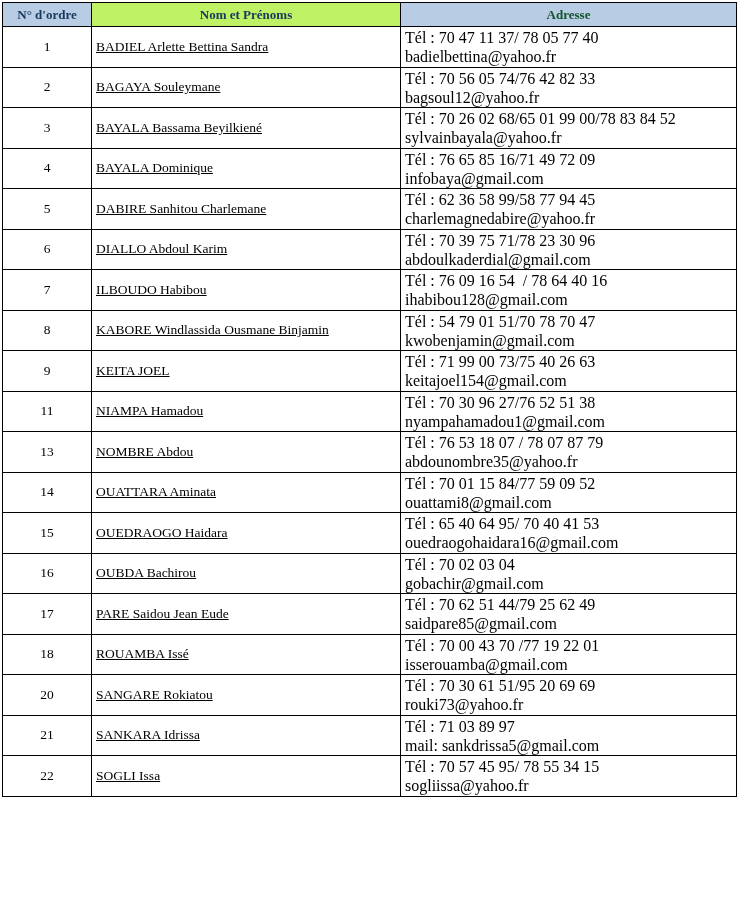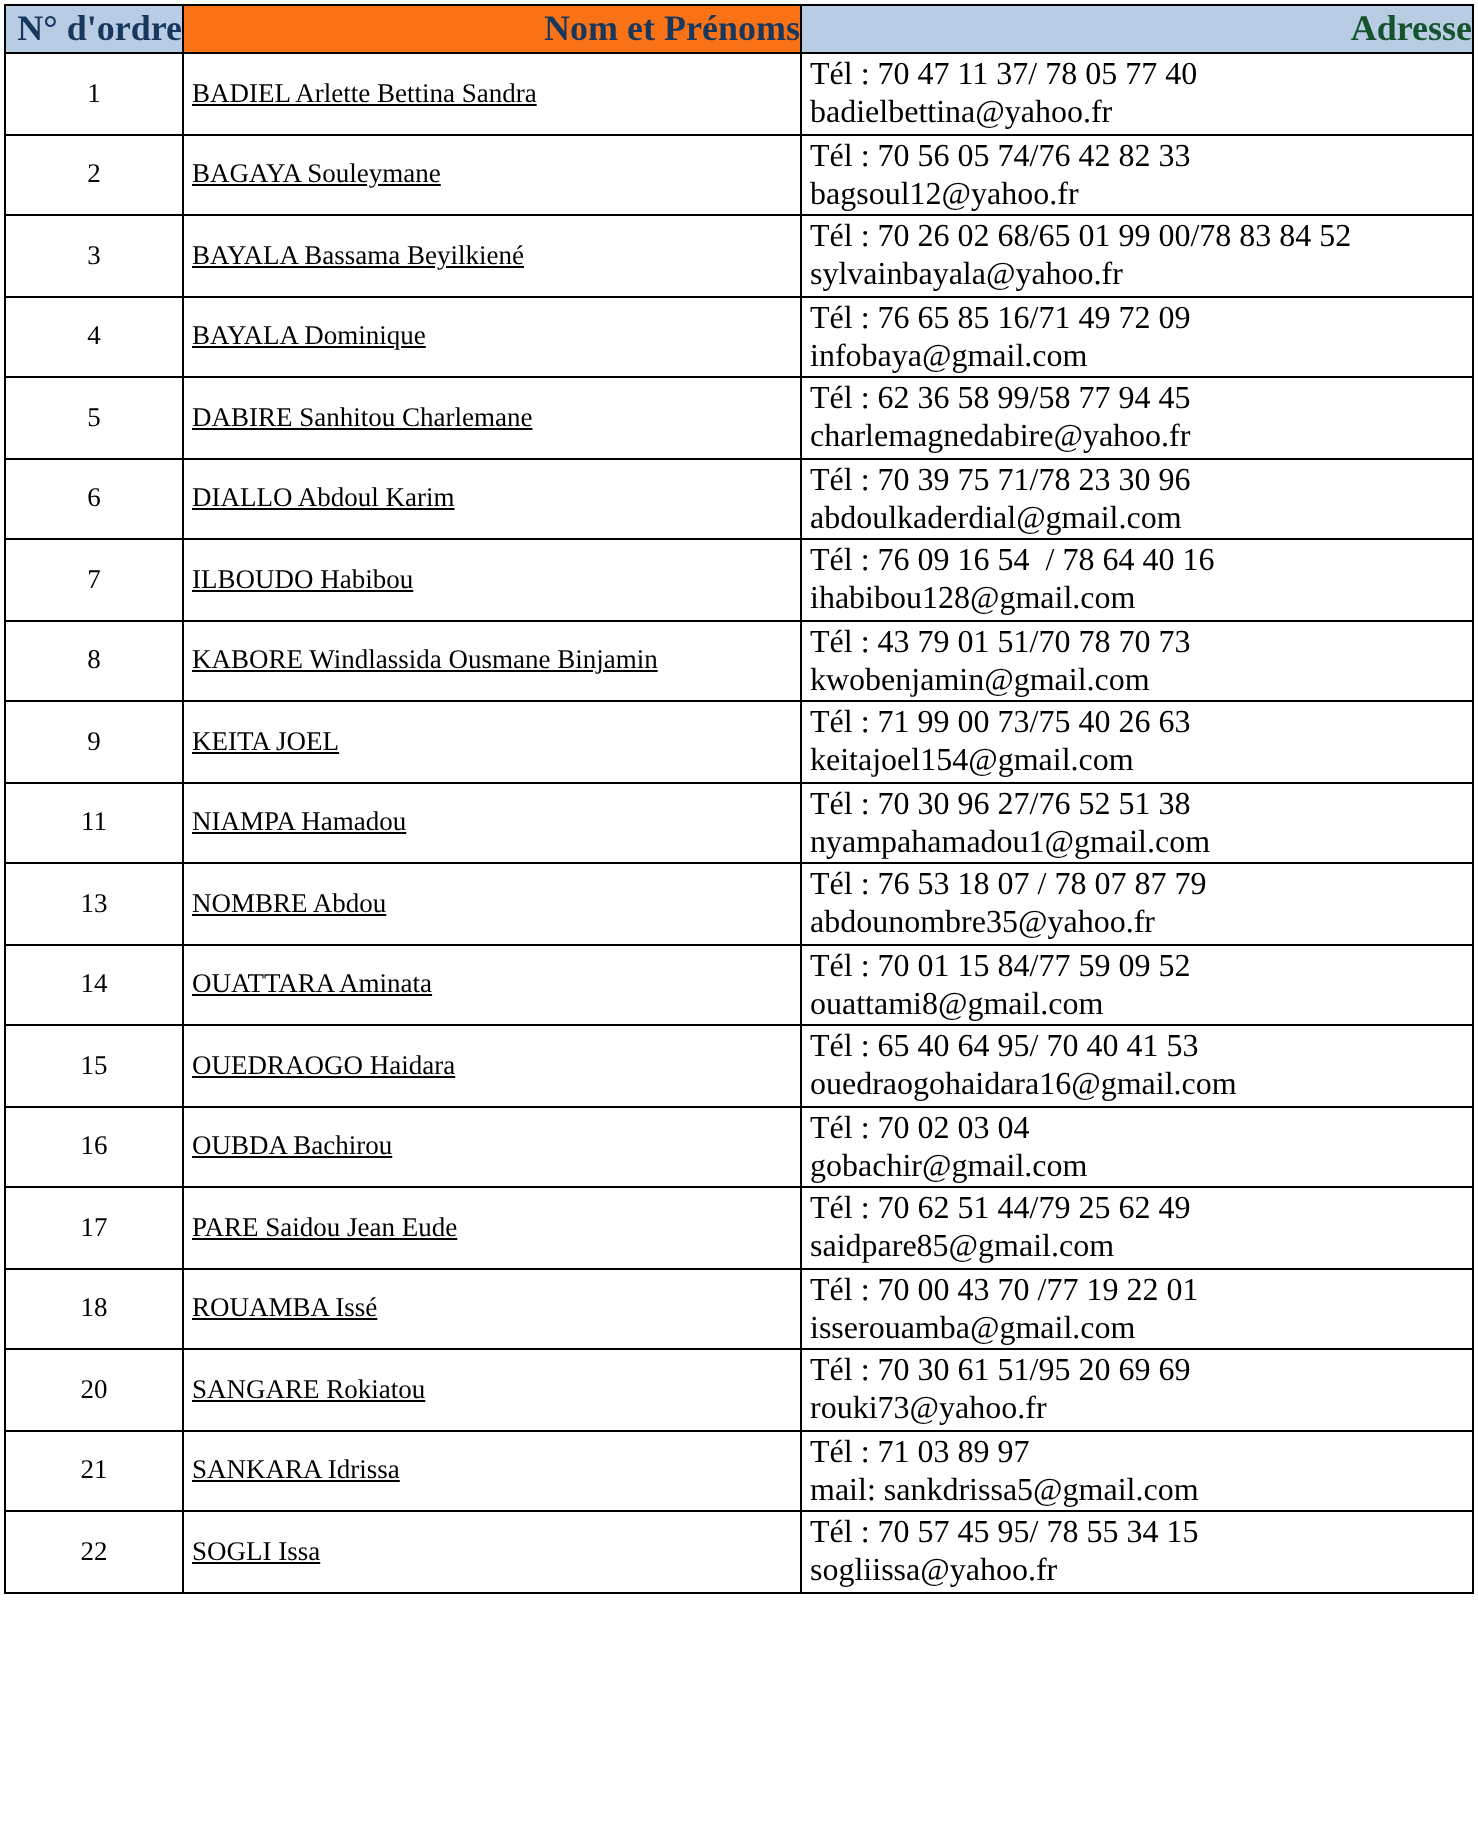--- a/index.html
+++ b/index.html
@@ -22,23 +22,23 @@
   col.c-addr { width: 336px; }
   th, td {
     border: 1.5px solid #000000;
     padding: 0;
     overflow: hidden;
   }
   thead tr { height: 24px; }
   thead th {
     background: #B8CCE4;
     color: #17375D;
-    font-size: 18px;
+    font-size: 13px;
     font-weight: bold;
-    text-align: right;
+    text-align: center;
     vertical-align: middle;
   }
   tbody tr { height: 40.5px; }
   td.col-num {
     text-align: center;
     vertical-align: middle;
     font-size: 13.5px;
   }
   td.col-name {
     padding-left: 4px;
@@ -59,21 +59,21 @@
 
 <table class="doc-table">
   <colgroup>
     <col class="c-num">
     <col class="c-name">
     <col class="c-addr">
   </colgroup>
   <thead>
     <tr>
       <th style="background: rgb(184, 204, 228); color: rgb(23, 55, 93);">N° d'ordre</th>
-      <th style="background: #f97316; color: rgb(23, 55, 93);">Nom et Prénoms</th>
+      <th style="background: #bef264; color: rgb(23, 55, 93);">Nom et Prénoms</th>
       <th style="background: rgb(184, 204, 228); color: #14532d;">Adresse</th>
     </tr>
   </thead>
   <tbody>
       <tr>
     <td class="col-num">1</td>
     <td class="col-name">BADIEL Arlette Bettina Sandra</td>
     <td class="col-addr">
       <div class="addr-line">Tél : 70 47 11 37/ 78 05 77 40</div>
       <div class="addr-line">badielbettina@yahoo.fr</div>
@@ -124,21 +124,21 @@
     <td class="col-name">ILBOUDO Habibou</td>
     <td class="col-addr">
       <div class="addr-line">Tél : 76 09 16 54  / 78 64 40 16</div>
       <div class="addr-line">ihabibou128@gmail.com</div>
     </td>
   </tr>
       <tr>
     <td class="col-num">8</td>
     <td class="col-name">KABORE Windlassida Ousmane Binjamin</td>
     <td class="col-addr">
-      <div class="addr-line">Tél : 43 79 01 51/70 78 70 73</div>
+      <div class="addr-line">Tél : 54 79 01 51/70 78 70 47</div>
       <div class="addr-line">kwobenjamin@gmail.com</div>
     </td>
   </tr>
       <tr>
     <td class="col-num">9</td>
     <td class="col-name">KEITA JOEL</td>
     <td class="col-addr">
       <div class="addr-line">Tél : 71 99 00 73/75 40 26 63</div>
       <div class="addr-line">keitajoel154@gmail.com</div>
     </td>

